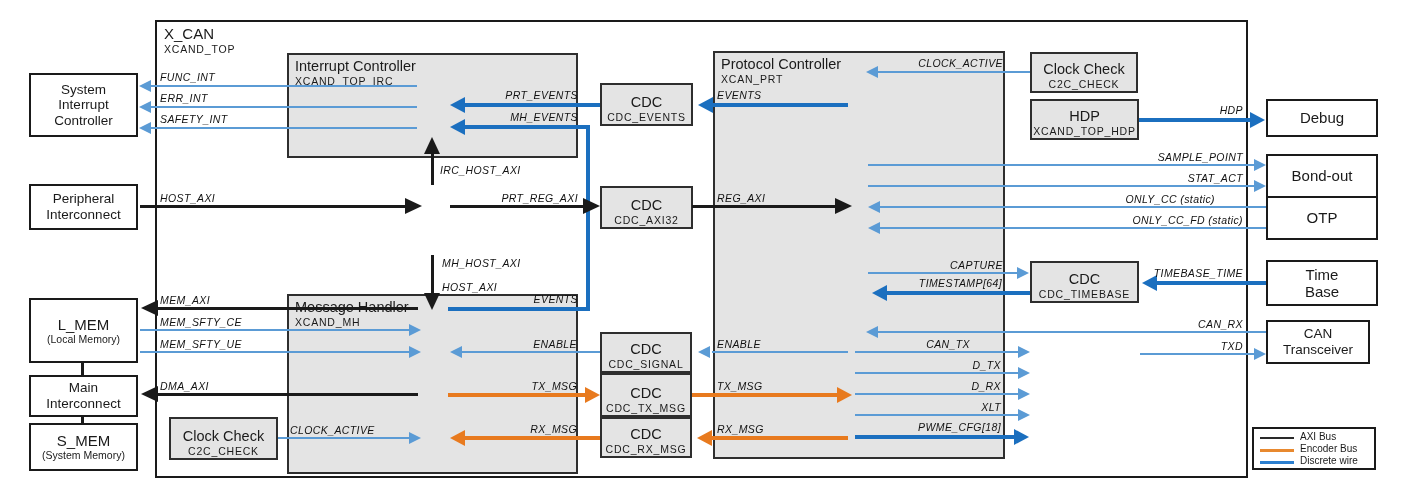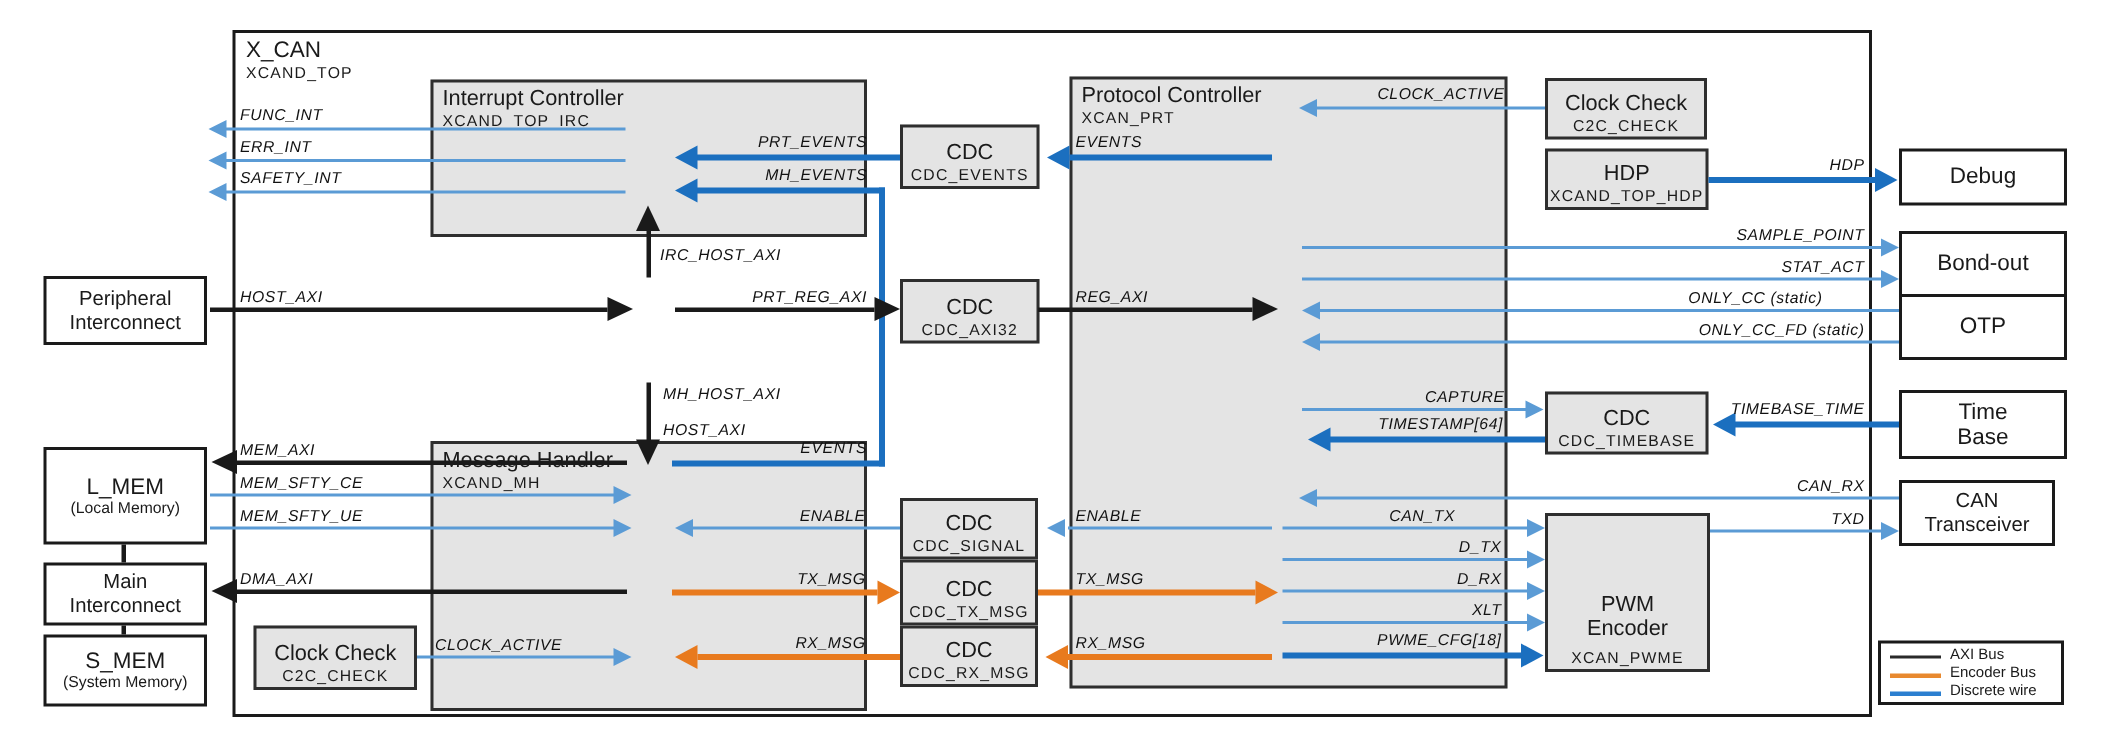--- a/index.html
+++ b/index.html
@@ -66,20 +66,25 @@
 <div class="stage">
 
   <div class="kv" style="left:81px;top:360px;height:18px"></div>
   <div class="kv" style="left:81px;top:414px;height:12px"></div>
 
   <div class="outer">
     <div class="ot">X_CAN</div>
     <div class="os">XCAND_TOP</div>
   </div>
 
+  <div class="bw" style="left:29px;top:73px;width:109px;height:64px">
+    <div class="bt">System
+Interrupt
+Controller</div>
+  </div>
   <div class="bw" style="left:29px;top:184px;width:109px;height:46px">
     <div class="bt">Peripheral
 Interconnect</div>
   </div>
   <div class="bw" style="left:29px;top:298px;width:109px;height:65px">
     <div class="bt2">L_MEM</div>
     <div class="sub">(Local Memory)</div>
   </div>
   <div class="bw" style="left:29px;top:375px;width:109px;height:42px">
     <div class="bt">Main
@@ -150,25 +155,20 @@
     <div class="t">CDC</div>
     <div class="s">CDC_SIGNAL</div>
   </div>
   <div class="bg center" style="left:600px;top:373px;width:92px;height:44px">
     <div class="t">CDC</div>
     <div class="s">CDC_TX_MSG</div>
   </div>
   <div class="bg center" style="left:600px;top:417px;width:92px;height:41px">
     <div class="t">CDC</div>
     <div class="s">CDC_RX_MSG</div>
-  </div>
-  <div class="bg center" style="left:1030px;top:342px;width:110px;height:106px">
-    <div class="t">PWM
-Encoder</div>
-    <div class="s" style="margin-top:5px">XCAN_PWME</div>
   </div>
   <div class="bg center" style="left:169px;top:417px;width:109px;height:43px">
     <div class="t">Clock Check</div>
     <div class="s">C2C_CHECK</div>
   </div>
 
   <div class="ln lw" style="left:150px;top:85px;width:267px"></div>
   <div class="a aLl" style="left:139px;top:80px"></div>
   <div class="ln lw" style="left:150px;top:106px;width:267px"></div>
   <div class="a aLl" style="left:139px;top:101px"></div>

